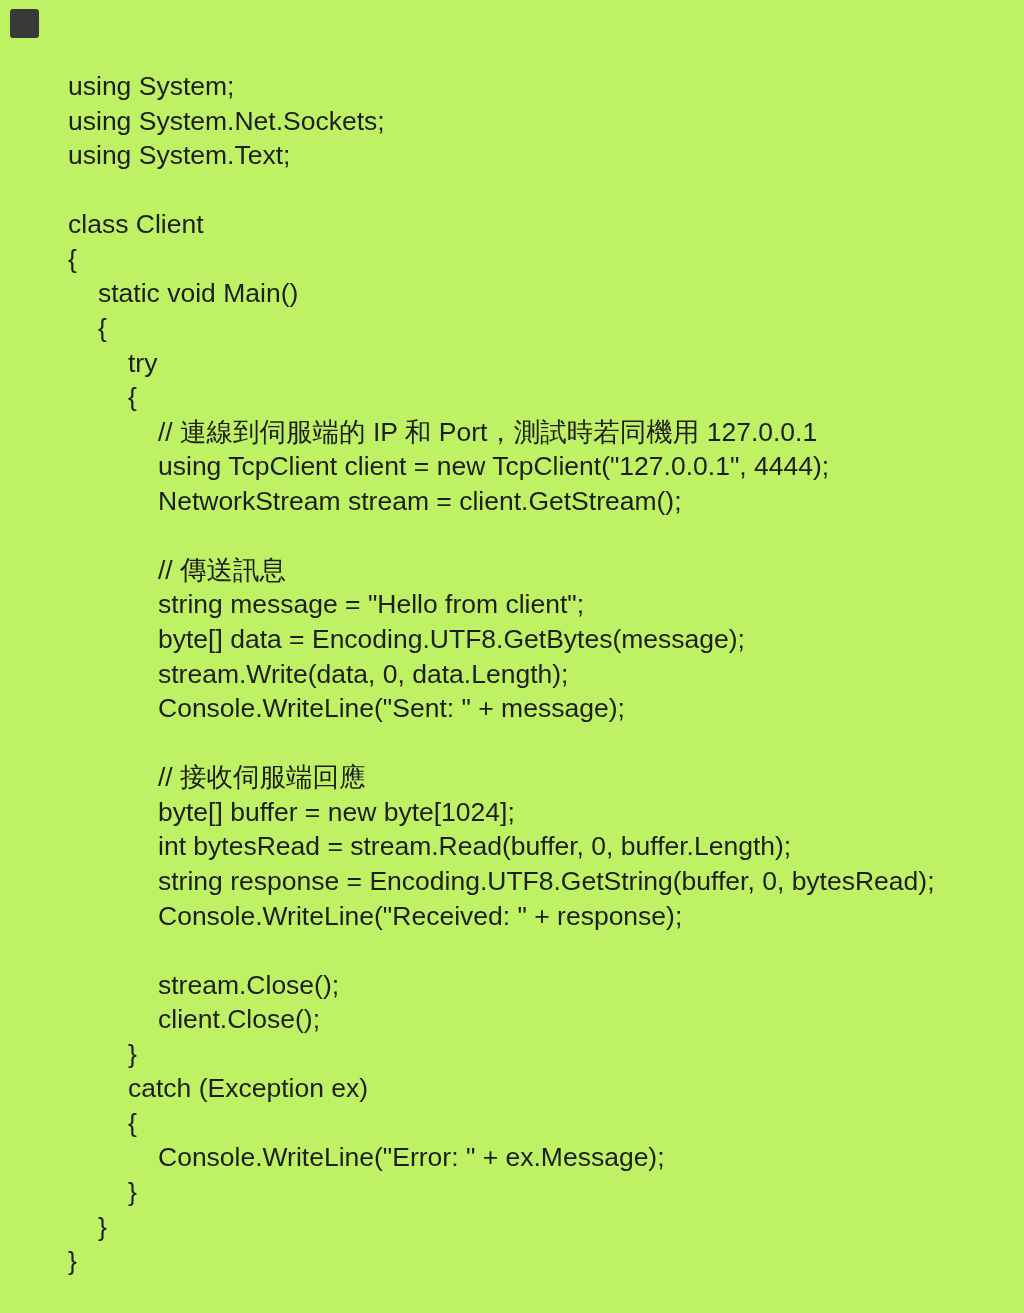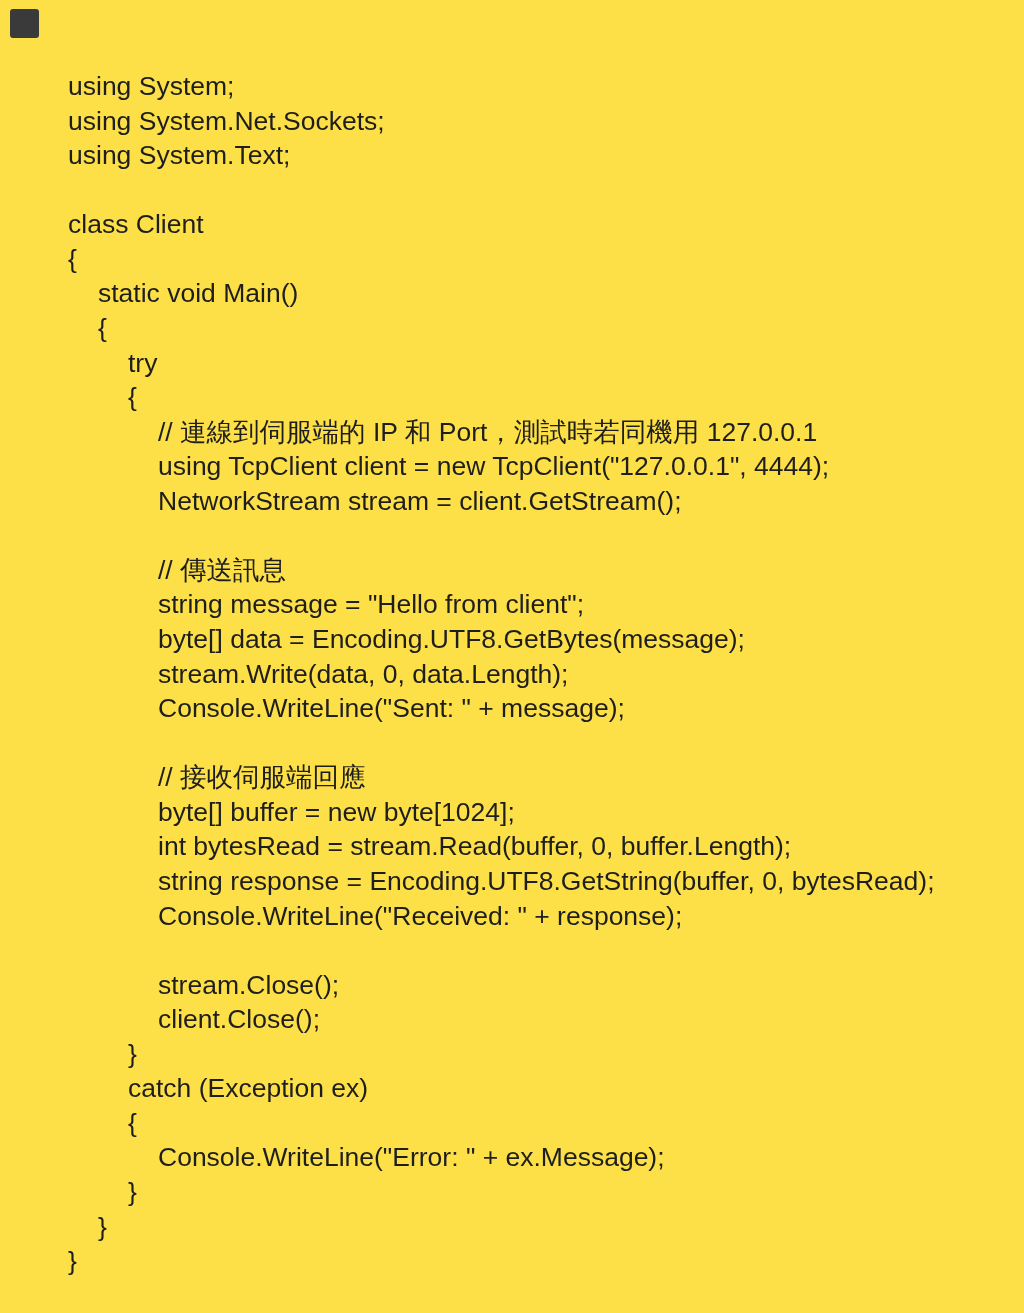--- a/index.html
+++ b/index.html
@@ -37,16 +37,16 @@
     white-space: pre;
     letter-spacing: 0;
   }
   .code .line {
     height: 34.57px;
   }
 </style>
 </head>
 <body>
 
-<div class="page" style="background: #fde047;">
+<div class="page" style="background: #bef264;">
   <div class="corner-mark" style="background: rgb(58, 58, 58);"></div>
   <pre class="code" style="color: rgb(30, 30, 30);"><div class="line" style="padding-left: 0px;">using System;</div><div class="line" style="padding-left: 0px;">using System.Net.Sockets;</div><div class="line" style="padding-left: 0px;">using System.Text;</div><div class="line" style="padding-left: 0px;">&nbsp;</div><div class="line" style="padding-left: 0px;">class Client</div><div class="line" style="padding-left: 0px;">{</div><div class="line" style="padding-left: 30px;">static void Main()</div><div class="line" style="padding-left: 30px;">{</div><div class="line" style="padding-left: 60px;">try</div><div class="line" style="padding-left: 60px;">{</div><div class="line" style="padding-left: 90px;">// 連線到伺服端的 IP 和 Port，測試時若同機用 127.0.0.1</div><div class="line" style="padding-left: 90px;">using TcpClient client = new TcpClient("127.0.0.1", 4444);</div><div class="line" style="padding-left: 90px;">NetworkStream stream = client.GetStream();</div><div class="line" style="padding-left: 0px;">&nbsp;</div><div class="line" style="padding-left: 90px;">// 傳送訊息</div><div class="line" style="padding-left: 90px;">string message = "Hello from client";</div><div class="line" style="padding-left: 90px;">byte[] data = Encoding.UTF8.GetBytes(message);</div><div class="line" style="padding-left: 90px;">stream.Write(data, 0, data.Length);</div><div class="line" style="padding-left: 90px;">Console.WriteLine("Sent: " + message);</div><div class="line" style="padding-left: 0px;">&nbsp;</div><div class="line" style="padding-left: 90px;">// 接收伺服端回應</div><div class="line" style="padding-left: 90px;">byte[] buffer = new byte[1024];</div><div class="line" style="padding-left: 90px;">int bytesRead = stream.Read(buffer, 0, buffer.Length);</div><div class="line" style="padding-left: 90px;">string response = Encoding.UTF8.GetString(buffer, 0, bytesRead);</div><div class="line" style="padding-left: 90px;">Console.WriteLine("Received: " + response);</div><div class="line" style="padding-left: 0px;">&nbsp;</div><div class="line" style="padding-left: 90px;">stream.Close();</div><div class="line" style="padding-left: 90px;">client.Close();</div><div class="line" style="padding-left: 60px;">}</div><div class="line" style="padding-left: 60px;">catch (Exception ex)</div><div class="line" style="padding-left: 60px;">{</div><div class="line" style="padding-left: 90px;">Console.WriteLine("Error: " + ex.Message);</div><div class="line" style="padding-left: 60px;">}</div><div class="line" style="padding-left: 30px;">}</div><div class="line" style="padding-left: 0px;">}</div></pre>
 </div>
 
 </body></html>

